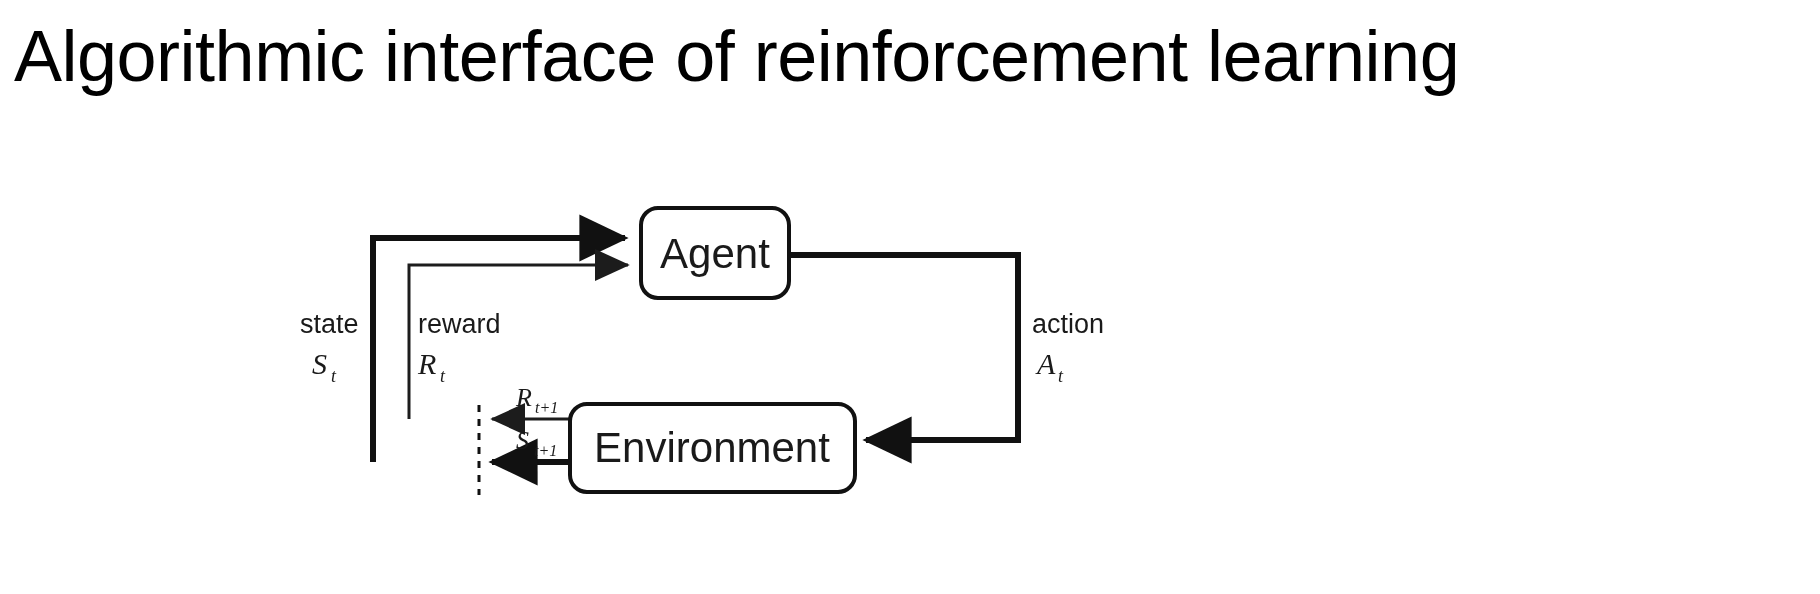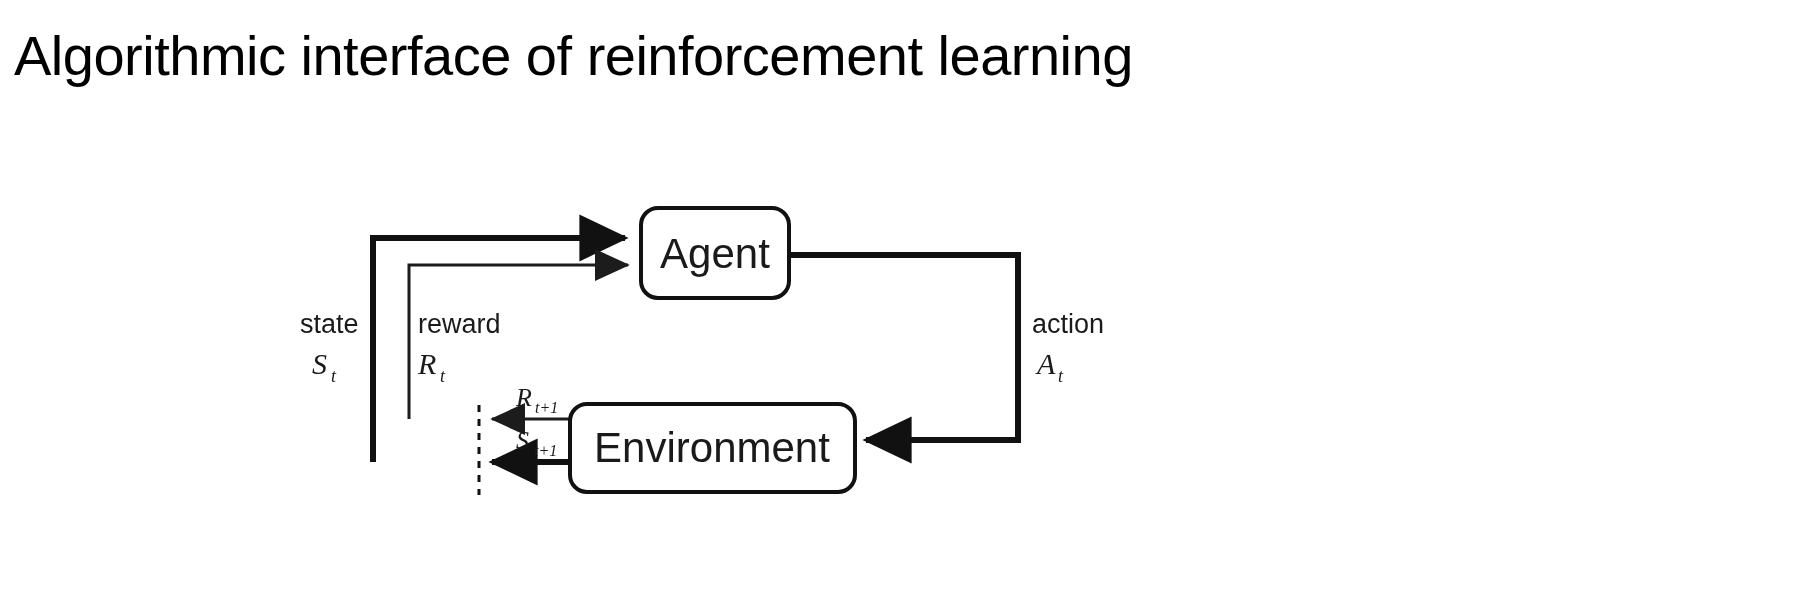--- a/index.html
+++ b/index.html
@@ -15,21 +15,21 @@
     font-family: "Liberation Sans", sans-serif;
     color: #000000;
   }
 
   
   #slide-title {
     position: absolute;
     left: 14px;
     top: 8px;
     font-family: "Liberation Sans", sans-serif;
-    font-size: 56px;
+    font-size: 72px;
     font-weight: 400;
     line-height: 96px;
     letter-spacing: -0.5px;
     color: #000000;
     white-space: nowrap;
     text-align: right;
   }
 
   
   #rl-diagram {

